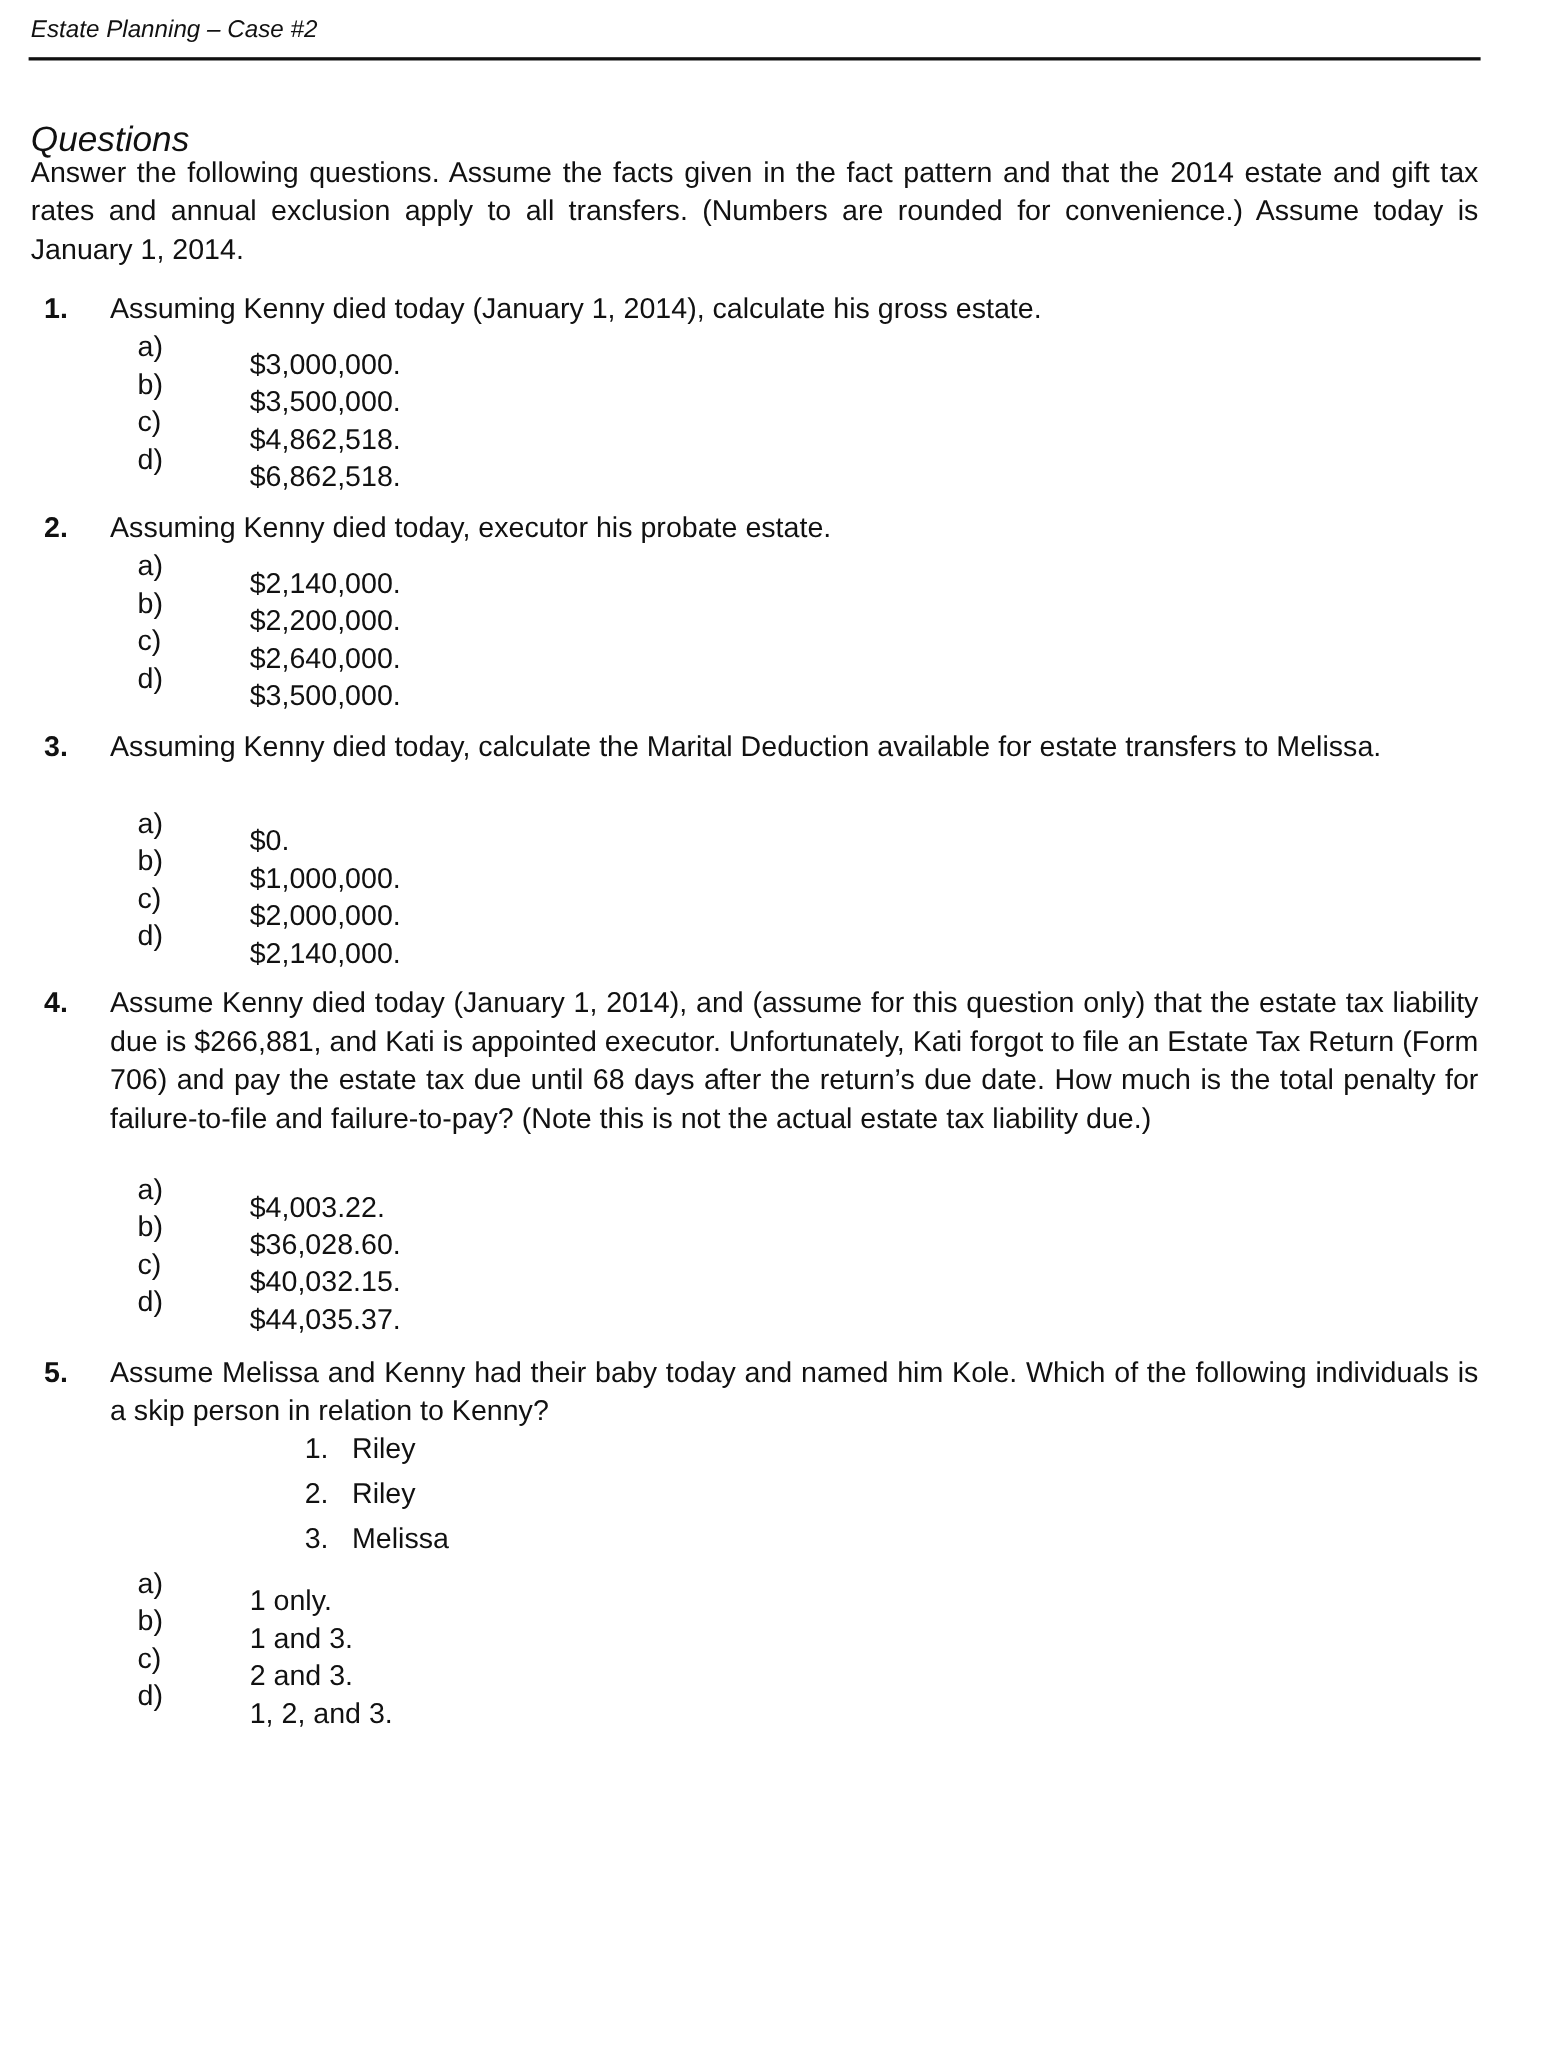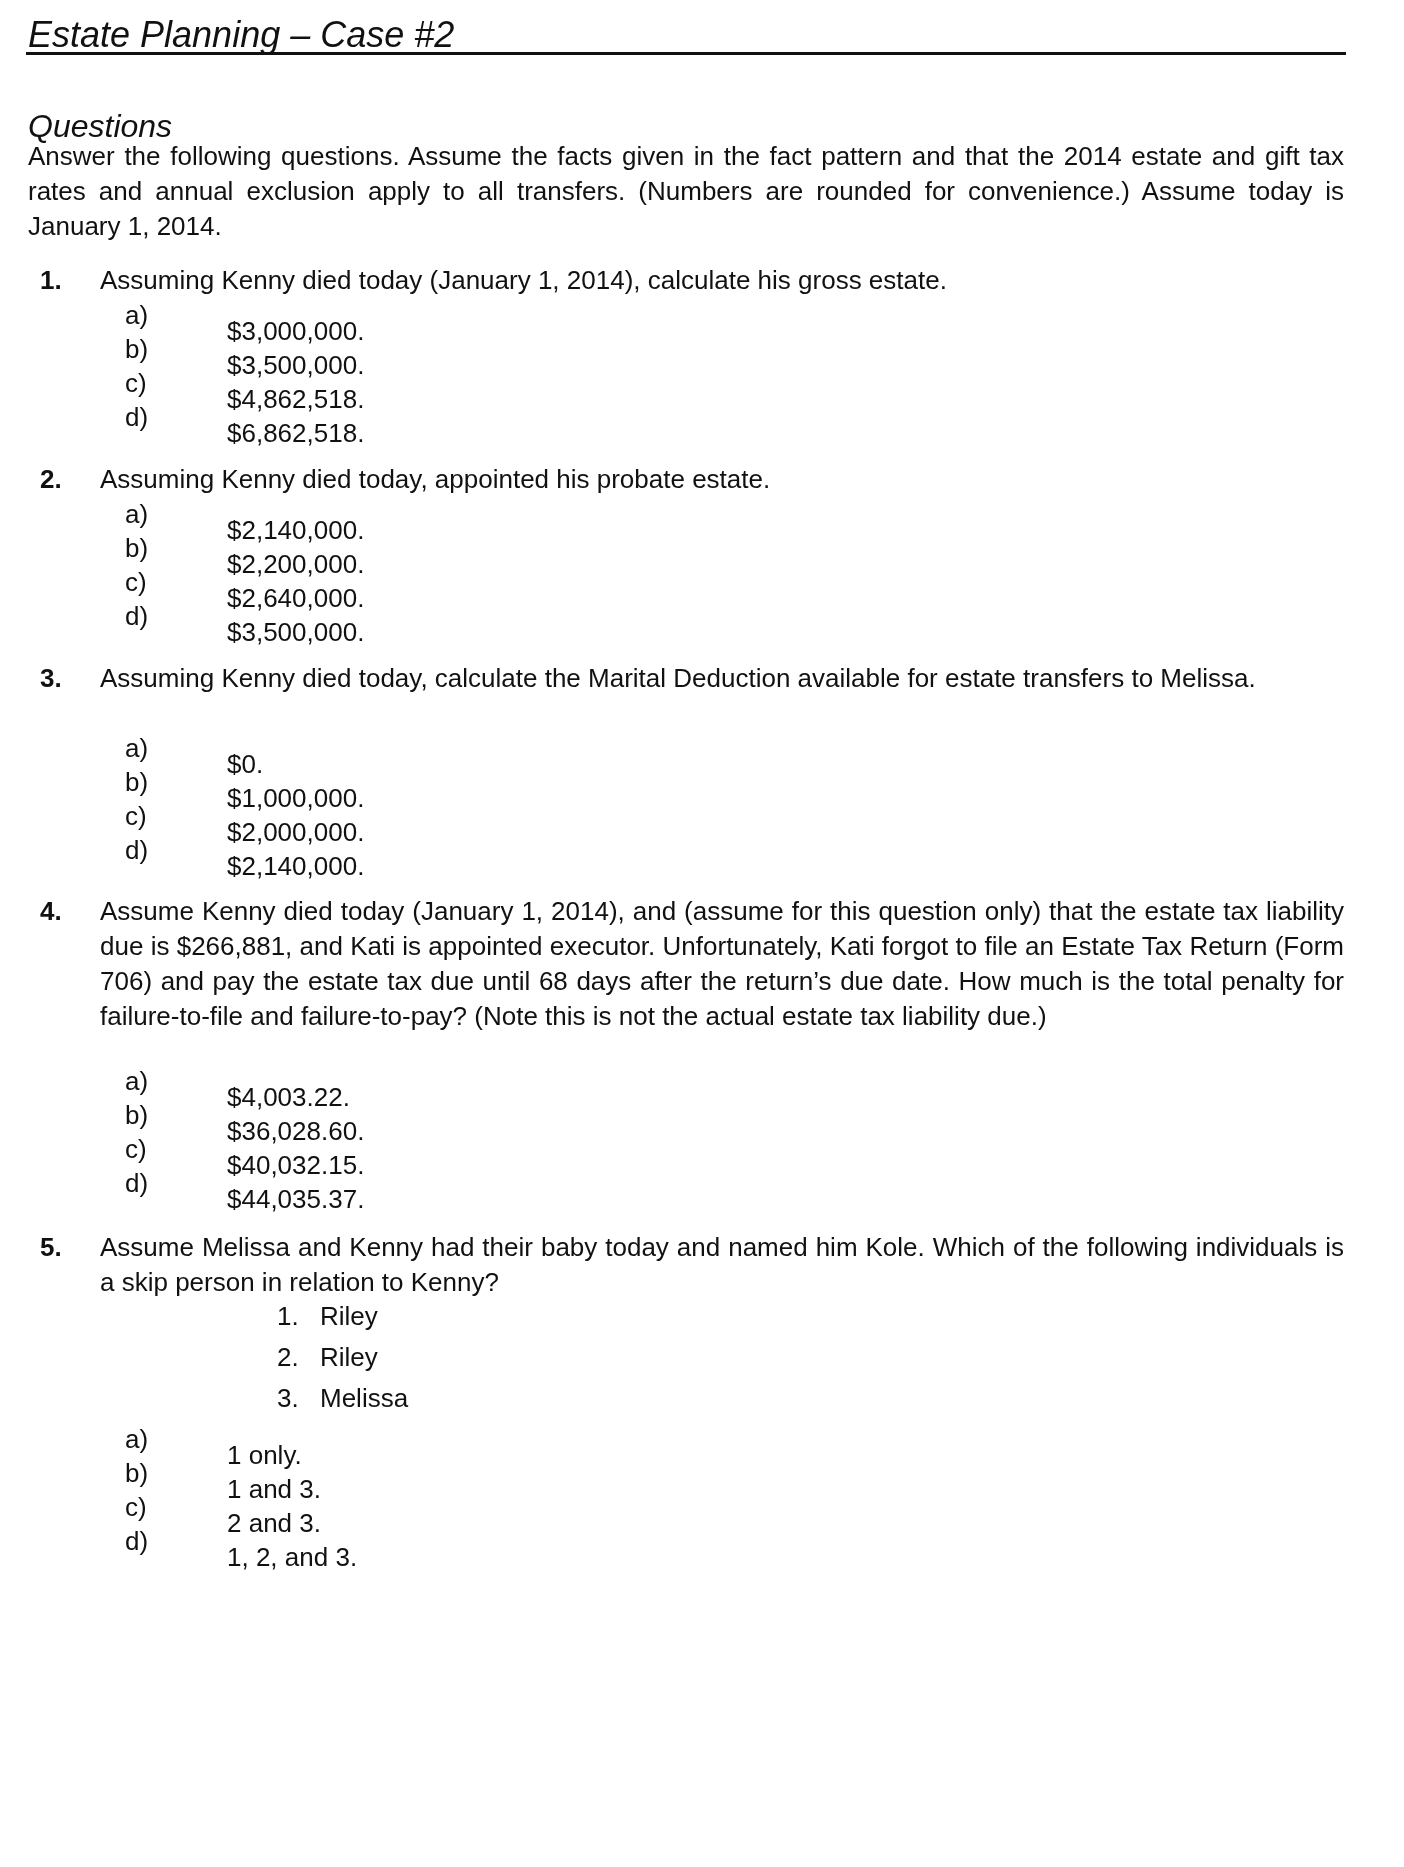--- a/index.html
+++ b/index.html
@@ -7,21 +7,21 @@
     width: 1404px; height: 1867px; position: relative; overflow: hidden;
     font-family: "Liberation Sans", "DejaVu Sans", sans-serif;
     color: #111111;
   }
   .header {
     position: absolute; left: 26px; top: 8px; width: 1320px;
     height: 44px; border-bottom: 3px solid #111;
   }
   .header-title {
     position: absolute; left: 2px; top: 6px;
-    font-style: italic; font-size: 36px; letter-spacing: 0px;
+    font-style: italic; font-size: 22px; letter-spacing: 0px;
   }
   .section-title {
     position: absolute; left: 28px; top: 108px;
     font-weight: normal; font-style: italic; font-size: 32px;
   }
   .intro {
     position: absolute; left: 28px; top: 139px; width: 1316px;
     font-size: 26px; line-height: 35px; text-align: justify;
   }
   .question {
@@ -71,21 +71,21 @@
       </div>
     <div class="option">
         <span class="opt-letter">d)</span>
         <span class="opt-text">$6,862,518.</span>
       </div>
   </div>
 </div>
 
 <div class="question" style="top:462px;">
   <span class="q-num">2.</span>
-  <span class="q-text">Assuming Kenny died today, appointed his probate estate.</span>
+  <span class="q-text">Assuming Kenny died today, executor his probate estate.</span>
   <div class="options" style="top:35px;">
     <div class="option">
         <span class="opt-letter">a)</span>
         <span class="opt-text">$2,140,000.</span>
       </div>
     <div class="option">
         <span class="opt-letter">b)</span>
         <span class="opt-text">$2,200,000.</span>
       </div>
     <div class="option">

